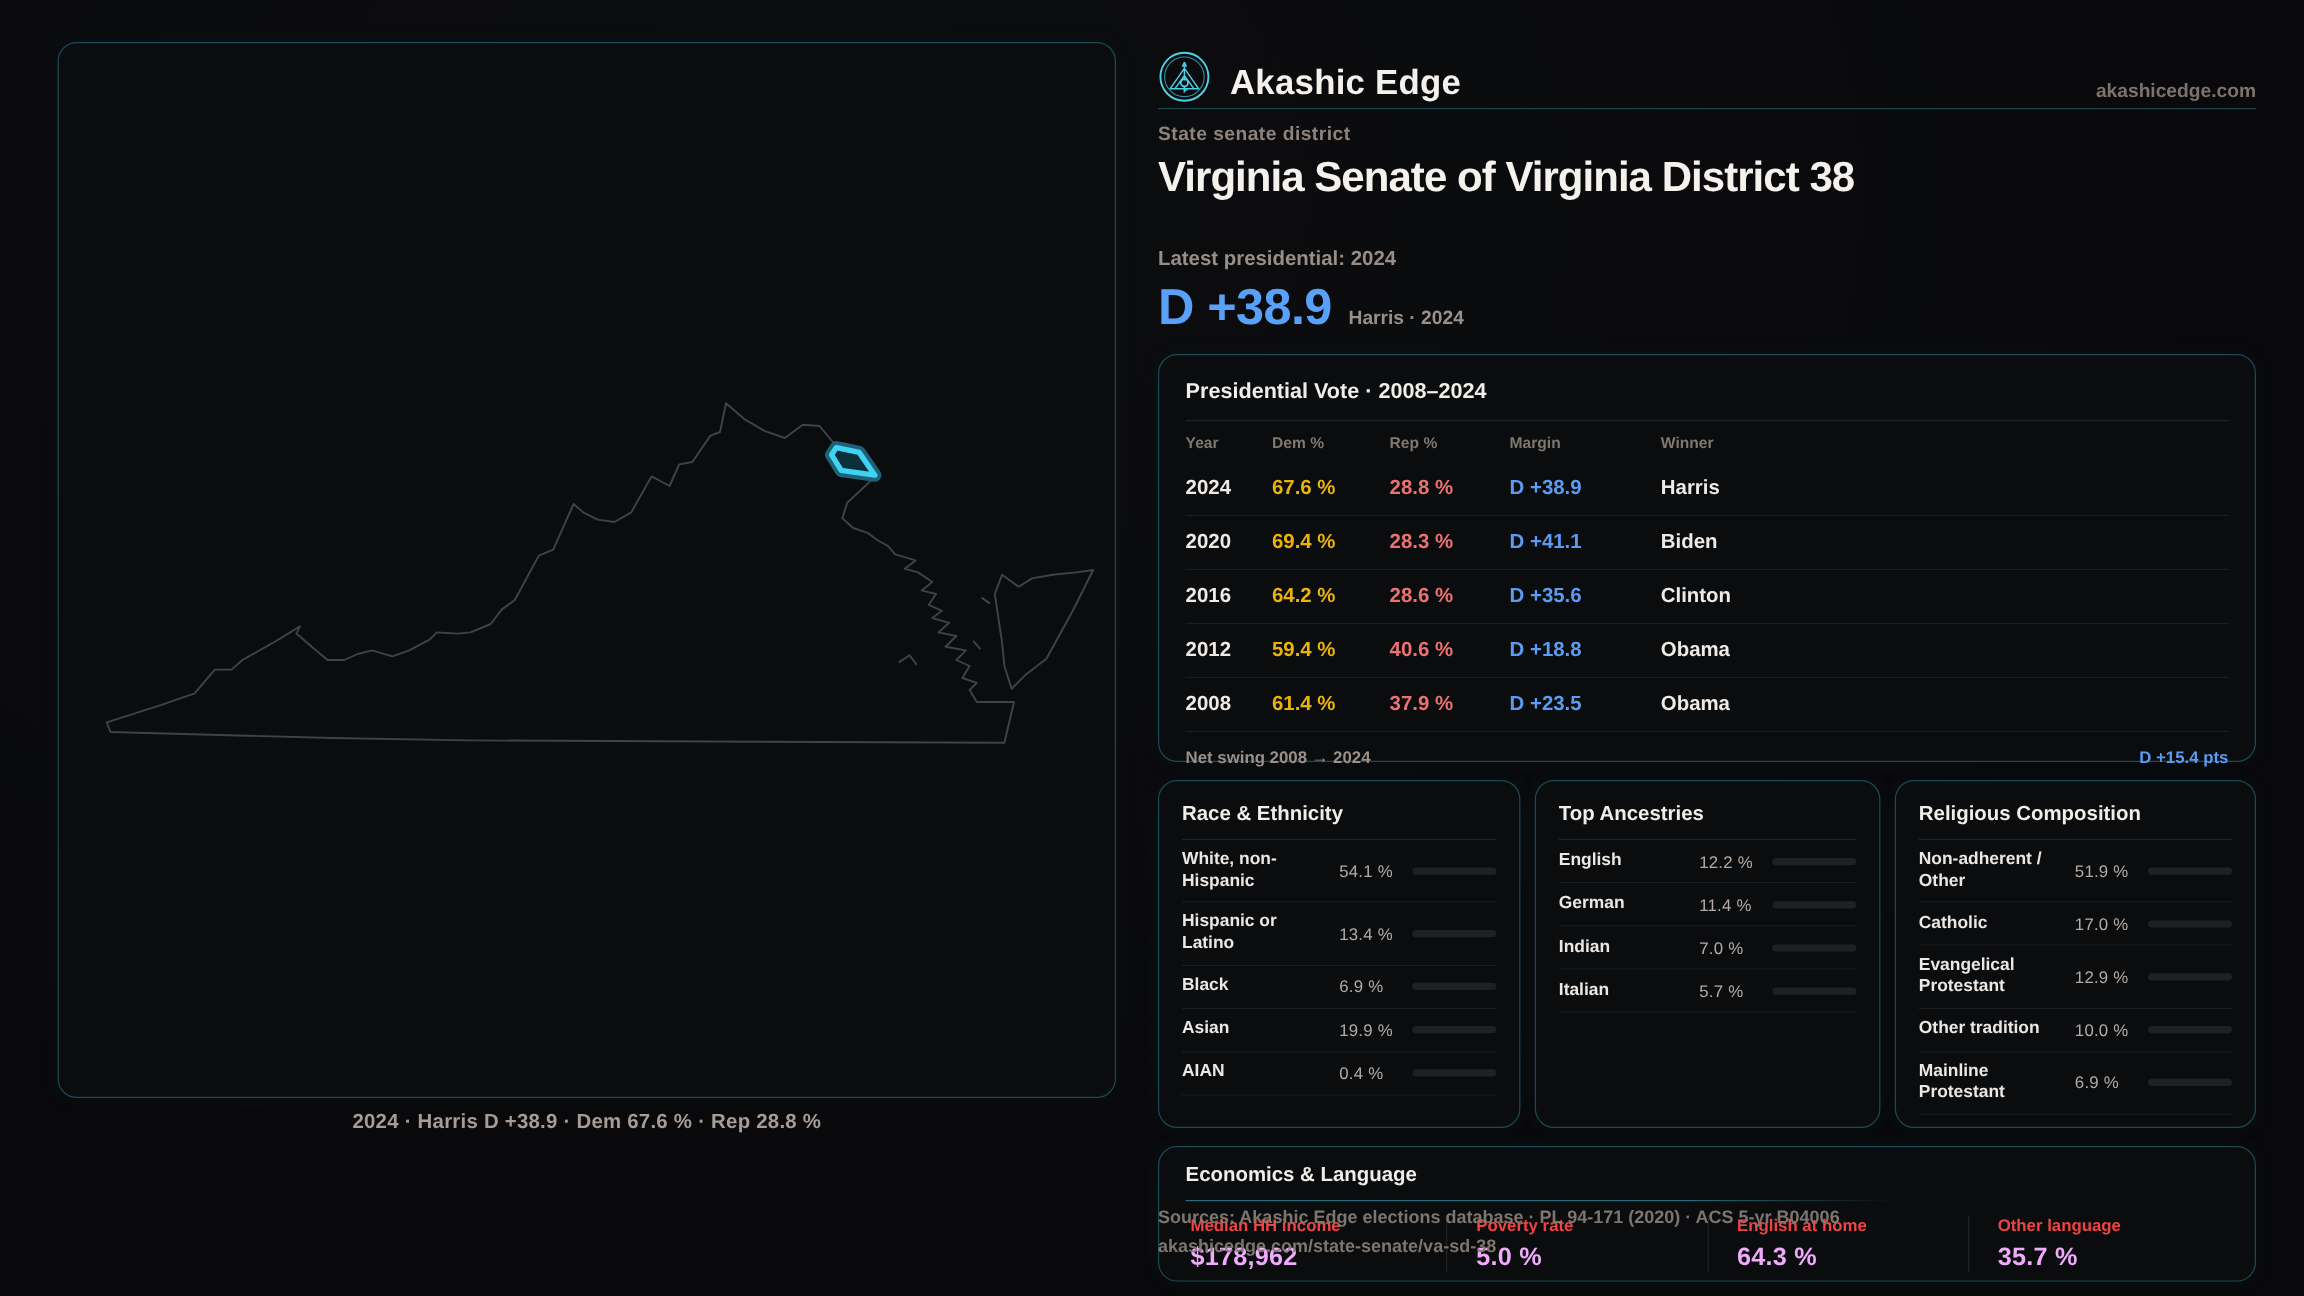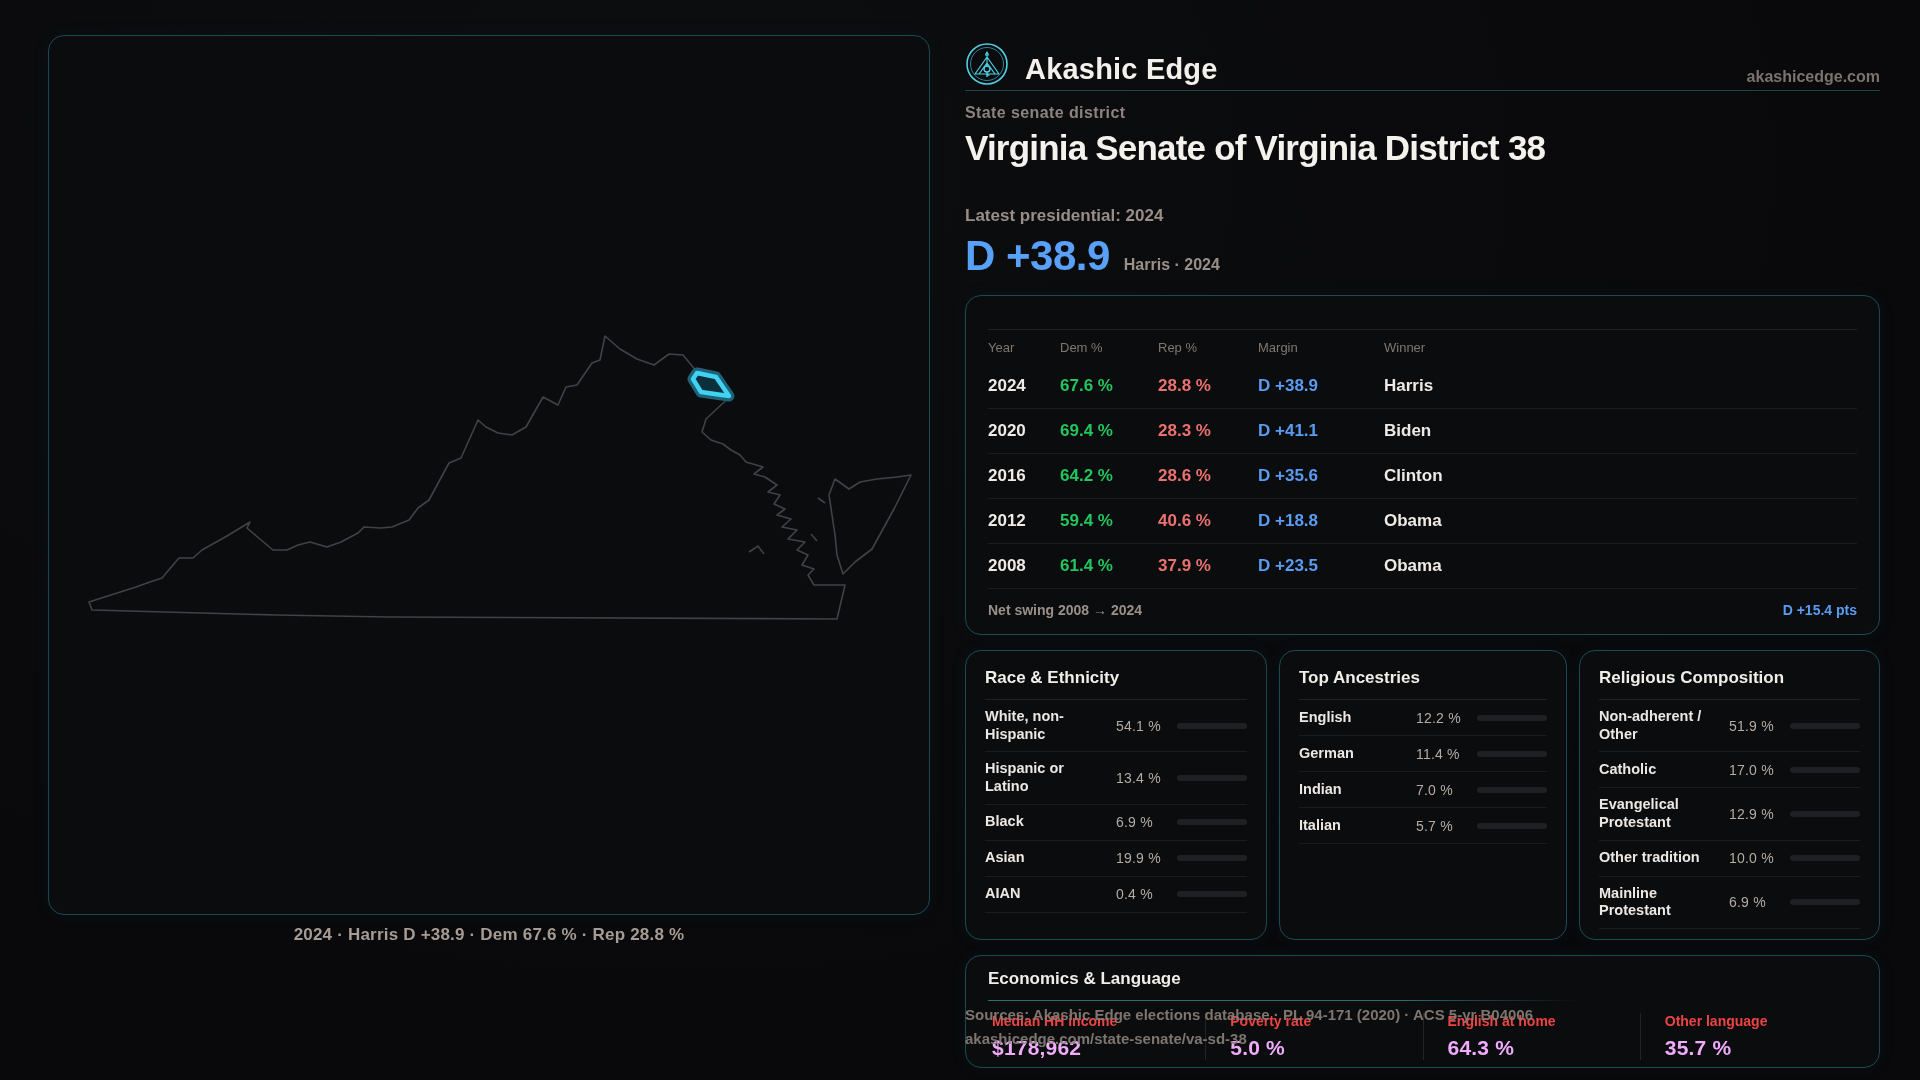--- a/index.html
+++ b/index.html
@@ -32,27 +32,27 @@
   .page-title { position:absolute; top:128px; font-size:35px; font-weight:bold; letter-spacing:-0.8px; white-space:nowrap; color:#f5f1ed; }
   .latest { position:absolute; top:206px; font-size:17px; font-weight:bold; color:#988e87; }
   .headline { position:absolute; top:232px; display:flex; align-items:baseline; }
   .headline-margin { font-size:42px; font-weight:bold; color:#58a0f8; letter-spacing:-0.5px; }
   .headline-ctx { font-size:16px; font-weight:bold; color:#9a9089; margin-left:14px; }
   
   .pres-card { position:absolute; top:295px; left:0; width:915px; height:340px; padding:20px 22px 0; }
   .card-title { font-size:18px; font-weight:bold; color:#f1ede8; }
   .rule { height:1px; background:#202226; margin-top:13px; }
   .tbl-head, .tbl-row {
-    display:grid; grid-template-columns:72px 98px 100px 126px 1fr; align-items:center;
+    display:grid; grid-template-columns:72px 98px 100px 126px 1fr; align-items:center;font-weight:bold;
   }
   .tbl-head { padding:10px 0 9px; font-size:13px; color:#80776f; }
   .tbl-row { padding:12px 0; border-bottom:1px solid #1b1c1f; font-size:17px; font-weight:bold; }
   .tbl-row:last-of-type { border-bottom:1px solid #26272a; }
   .c-year, .c-winner { color:#efeae5; }
-  .c-dem { color:#22c55e; } .c-rep { color:#ec7171; } .c-margin { color:#5b9cf3; }
+  .c-dem { color:#eab308; } .c-rep { color:#ec7171; } .c-margin { color:#5b9cf3; }
   .tbl-foot { display:flex; padding:13px 0; font-size:14px; }
   .tbl-foot .lbl { color:#9a9089; font-weight:bold; }
   .tbl-foot .val { margin-left:auto; color:#5b9cf3; font-weight:bold; }
   
   .demo-grid { position:absolute; top:650px; left:0; width:857px; height:290px;
     display:grid; grid-template-columns:302px 288px 301px; column-gap:12px; }
   .demo-card { padding:17px 19px 0; }
   .demo-card .card-title { font-size:17px; }
   .demo-card .rule { margin-top:11px; }
   .demo-row { display:grid; grid-template-columns:1fr 52px 70px; align-items:center; column-gap:9px;
@@ -120,20 +120,21 @@
 
   <div class="kicker">State senate district</div>
   <h1 class="page-title">Virginia Senate of Virginia District 38</h1>
   <div class="latest">Latest presidential: 2024</div>
   <div class="headline">
     <span class="headline-margin">D +38.9</span>
     <span class="headline-ctx">Harris · 2024</span>
   </div>
 
   <div class="panel pres-card">
+    <div class="card-title">Presidential Vote · 2008–2024</div>
     <div class="rule"></div>
     <div class="tbl-head">
       <span>Year</span>
       <span>Dem %</span>
       <span>Rep %</span>
       <span>Margin</span>
       <span>Winner</span>
     </div>
     <div class="tbl-row">
       <span class="c-year">2024</span>

